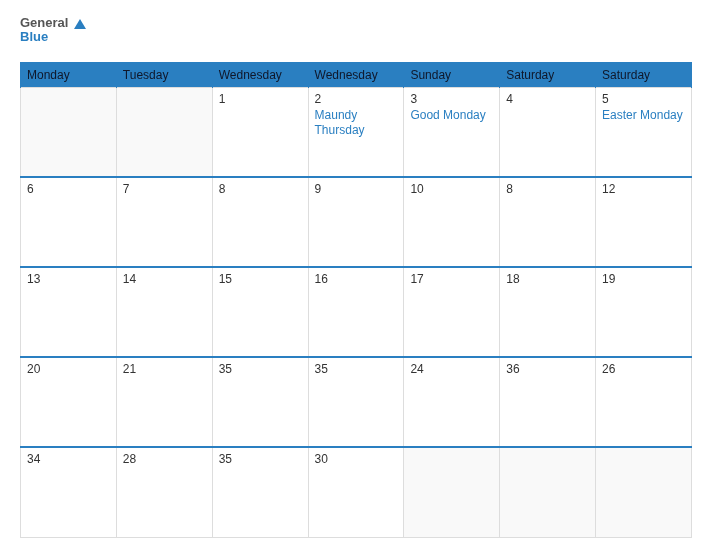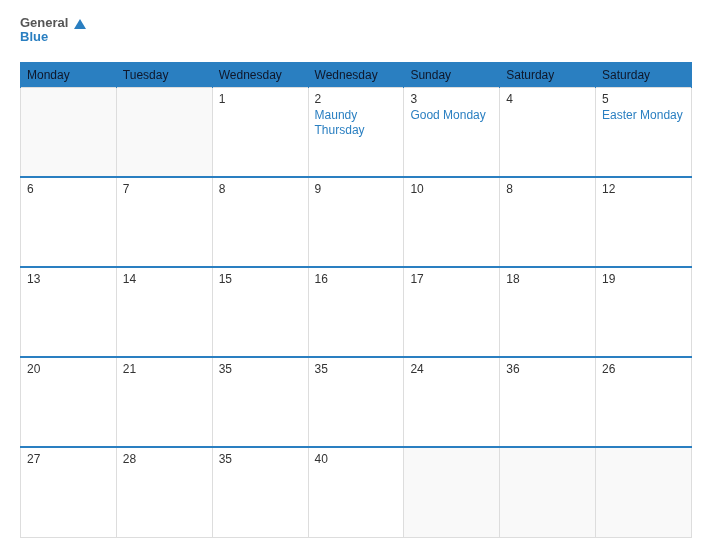--- a/index.html
+++ b/index.html
@@ -215,30 +215,30 @@
           </td>
           <td>
             <span class="day-num">36</span>
           </td>
           <td>
             <span class="day-num">26</span>
           </td>
         </tr>
         <tr>
           <td>
-            <span class="day-num">27</span>
+            <span class="day-num">34</span>
           </td>
           <td>
             <span class="day-num">28</span>
           </td>
           <td>
             <span class="day-num">35</span>
           </td>
           <td>
-            <span class="day-num">40</span>
+            <span class="day-num">30</span>
           </td>
           <td class="empty-cell"></td>
           <td class="empty-cell"></td>
           <td class="empty-cell"></td>
         </tr>
       </tbody>
   </table>
 </div>
 
 </body></html>

